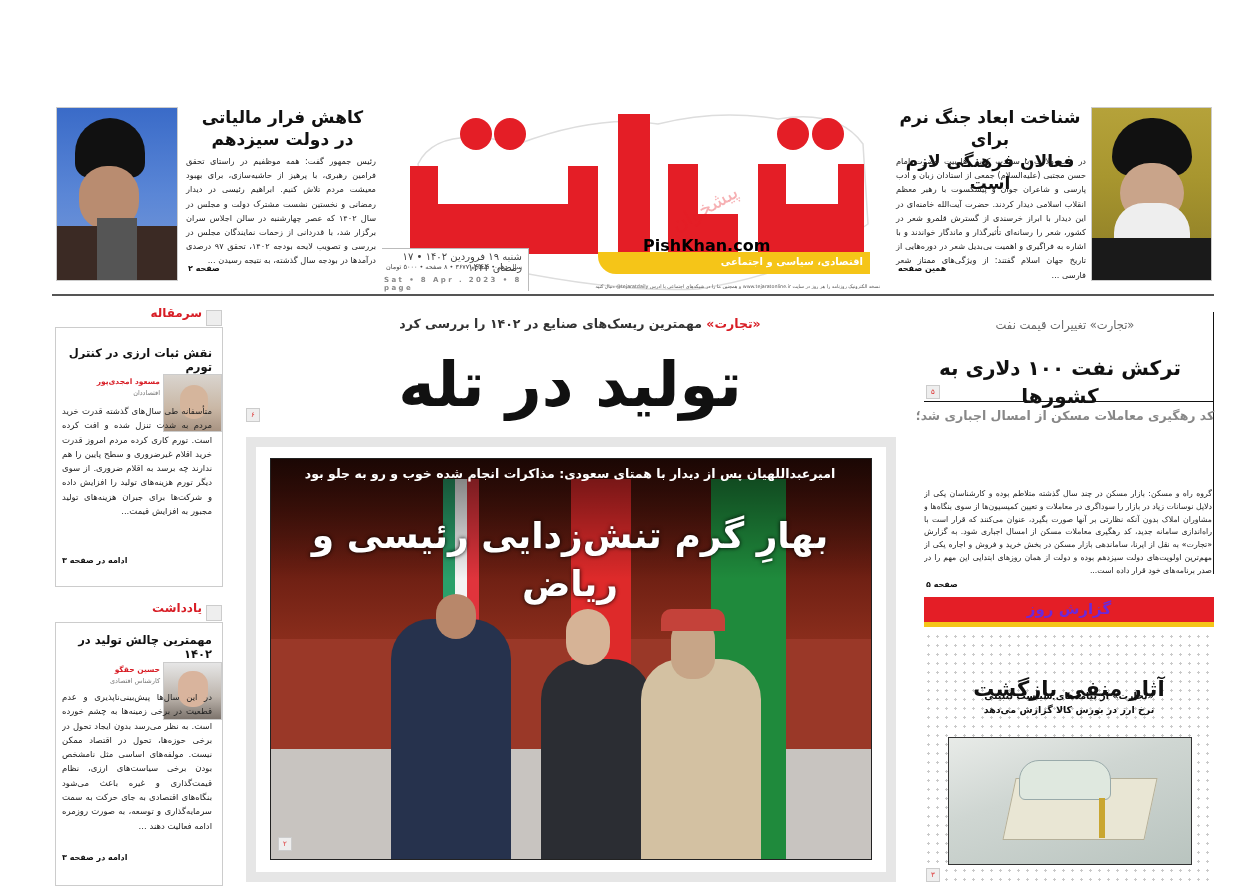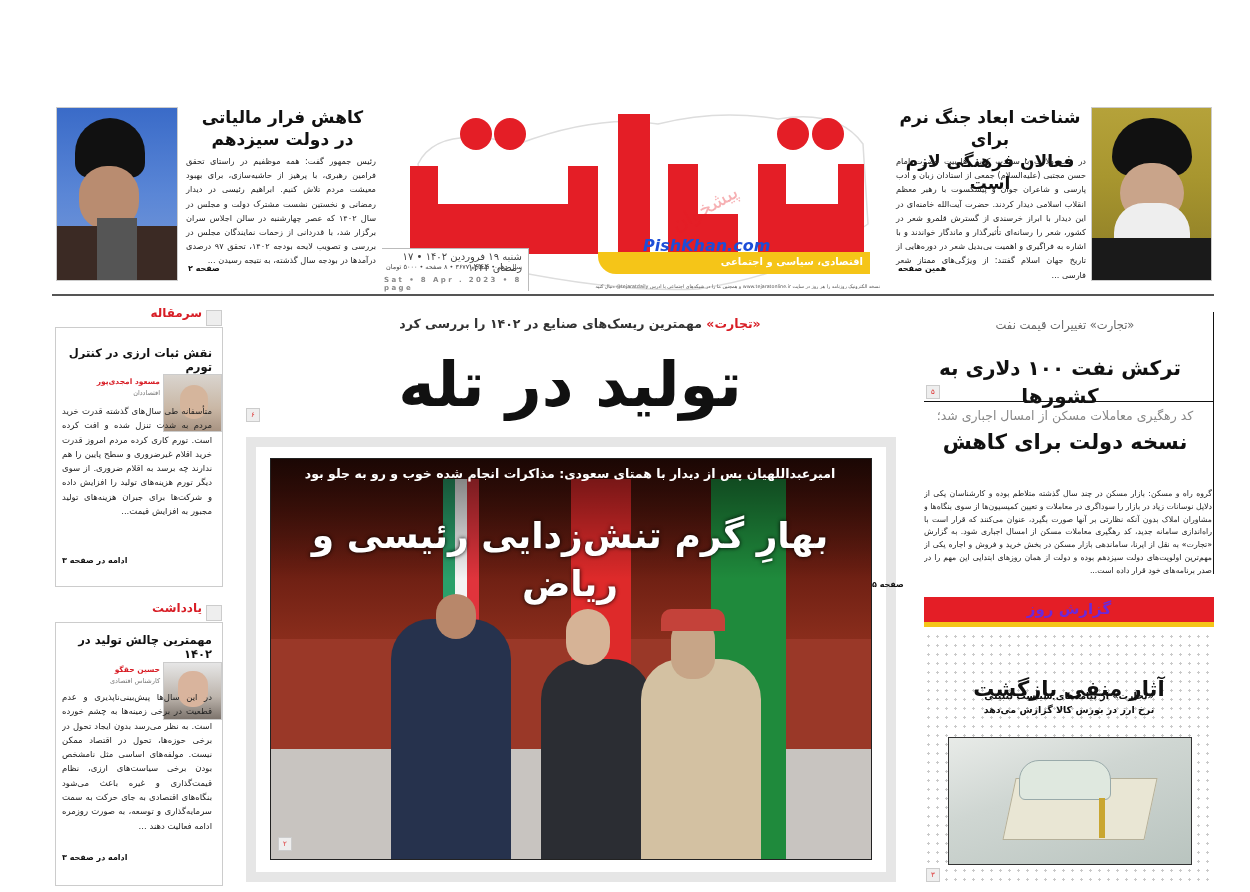--- a/index.html
+++ b/index.html
@@ -27,21 +27,21 @@
     <circle cx="395" cy="30" r="16" fill="#e41e26"></circle>
     <circle cx="430" cy="30" r="16" fill="#e41e26"></circle>
     <circle cx="305" cy="148" r="18" fill="#e41e26"></circle>
 
     <path d="M12 62 L40 62 L40 100 L170 100 L170 62 L200 62 L200 60 L200 150 L12 150 Z" fill="#e41e26"></path>
     <rect x="220" y="10" width="32" height="140" fill="#e41e26"></rect>
     <path d="M270 60 L300 60 L300 110 L340 110 L340 150 L270 150 Z" fill="#e41e26"></path>
     <path d="M360 60 L388 60 L388 100 L440 100 L440 60 L466 60 L466 150 L360 150 Z" fill="#e41e26"></path>
   </svg>
   <div class="abs" style="left:270px;top:92px;font-size:20px;color:rgba(228,30,38,0.35);transform:rotate(-30deg);font-family:'DejaVu Serif',serif;">پیشخوان</div>
-  <div class="abs" style="left:245px;top:132px;font-size:16px;font-weight:bold;color:#1d4ed8;font-style:italic;">PishKhan.com</div>
+  <div class="abs" style="left:245px;top:132px;font-size:16px;font-weight:bold;color:#000000;">PishKhan.com</div>
 
   <div class="abs" style="left:200px;top:148px;width:272px;height:22px;background:#f5c518;border-radius:0 0 0 18px;"></div>
   <div class="abs rtl" style="left:300px;top:152px;width:165px;font-size:10px;color:#fff;font-weight:bold;">اقتصادی، سیاسی و اجتماعی</div>
 
   <div class="abs" style="left:-16px;top:144px;width:146px;height:42px;background:#fff;border-top:1px solid #bbb;border-right:1px solid #bbb;"></div>
   <div class="abs rtl" style="left:-16px;top:147px;width:140px;font-size:10px;color:#444;">شنبه ۱۹ فروردین ۱۴۰۲ • ۱۷ رمضان ۱۴۴۴</div>
   <div class="abs rtl" style="left:-16px;top:159px;width:140px;font-size:6.5px;color:#444;">سال دهم • شماره ۳۶۷۷ • ۸ صفحه • ۵۰۰۰ تومان</div>
   <div class="abs" style="left:-14px;top:172px;width:140px;font-size:7px;letter-spacing:2.4px;color:#888;font-weight:bold;">Sat • 8 Apr . 2023 • 8 page</div>
 </div>
 <div class="abs rtl" style="left:540px;top:284px;width:340px;font-size:4.8px;color:#555;white-space:nowrap;overflow:hidden;">نسخه الکترونیک روزنامه را هر روز در سایت www.tejaratonline.ir و همچنین ما را در شبکه‌های اجتماعی با آدرس tejaratdaily@ دنبال کنید</div>
@@ -106,26 +106,25 @@
 <div class="pg" style="left:278px;top:837px;">۲</div>
 
 <div class="abs" style="left:1213px;top:312px;width:1px;height:262px;background:#111;"></div>
 <div class="abs rtl ctr" style="left:920px;top:316px;width:290px;font-size:11.5px;line-height:18px;color:#666;text-align:center;">
   <div>«تجارت» تغییرات قیمت نفت</div>
 </div>
 <div class="abs hl-black" style="left:920px;top:354px;width:280px;font-size:20px;line-height:28px;">ترکش نفت ۱۰۰ دلاری به کشورها</div>
 <div class="pg" style="left:926px;top:385px;">۵</div>
 <div class="abs" style="left:924px;top:401px;width:290px;height:1px;background:#111;"></div>
 
-<div class="abs rtl ctr" style="left:915px;top:408px;width:300px;font-size:12.5px;font-weight:normal;color:#888;text-align:center;">کد رهگیری معاملات مسکن از امسال اجباری شد؛</div>
+<div class="abs rtl ctr" style="left:915px;top:408px;width:300px;font-size:12.5px;font-weight:bold;color:#888;text-align:center;">کد رهگیری معاملات مسکن از امسال اجباری شد؛</div>
 <div class="abs hl-black" style="left:915px;top:428px;width:300px;font-size:21px;line-height:28px;">
-  <div>نسخه دولت برای کاهش</div>
 </div>
 <div class="abs body-text" style="left:924px;top:488px;width:288px;font-size:7.8px;line-height:12.8px;height:100px;overflow:hidden;">گروه راه و مسکن: بازار مسکن در چند سال گذشته متلاطم بوده و کارشناسان یکی از دلایل نوسانات زیاد در بازار را سوداگری در معاملات و تعیین کمیسیون‌ها از سوی بنگاه‌ها و مشاوران املاک بدون آنکه نظارتی بر آنها صورت بگیرد، عنوان می‌کنند که قرار است با راه‌اندازی سامانه جدید، کد رهگیری معاملات مسکن از امسال اجباری شود. به گزارش «تجارت» به نقل از ایرنا، ساماندهی بازار مسکن در بخش خرید و فروش و اجاره یکی از مهم‌ترین اولویت‌های دولت سیزدهم بوده و دولت از همان روزهای ابتدایی این مهم را در صدر برنامه‌های خود قرار داده است...</div>
-<div class="abs more" style="left:872px;top:580px;">صفحه ۵</div>
+<div class="abs more" style="left:926px;top:580px;">صفحه ۵</div>
 
 <div class="abs" style="left:924px;top:597px;width:290px;height:25px;background:#e41e26;border-bottom:5px solid #f5c518;"></div>
 <div class="abs ctr" style="left:924px;top:600px;width:290px;font-size:15px;font-weight:bold;color:#6d28d9;text-align:center;direction:rtl;">گزارش روز</div>
 <div class="abs dots" style="left:924px;top:632px;width:290px;height:252px;"></div>
 <div class="abs rtl ctr" style="left:924px;top:645px;width:290px;font-size:9.5px;font-weight:bold;line-height:14px;text-align:center;margin-top:44px;">
   <div>«تجارت» از پیامدهای سیاست تثبیتی</div>
   <div>نرخ ارز در بورس کالا گزارش می‌دهد</div>
 </div>
 <div class="abs hl-black" style="left:924px;top:675px;width:290px;font-size:21px;line-height:28px;">
   <div>آثار منفی بازگشت</div>

